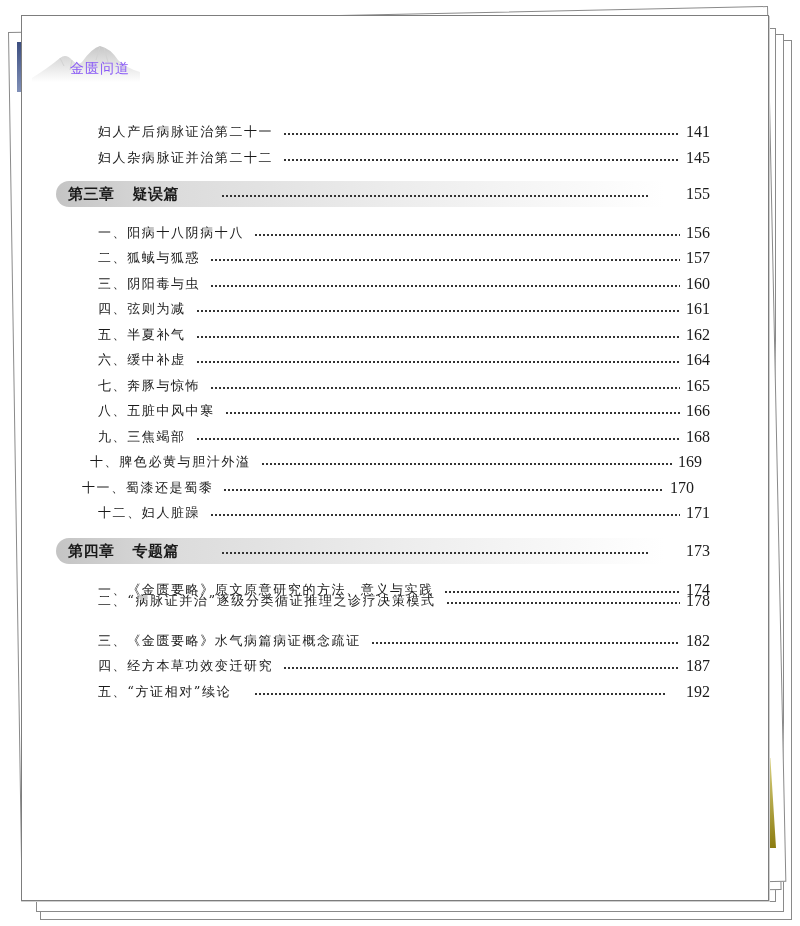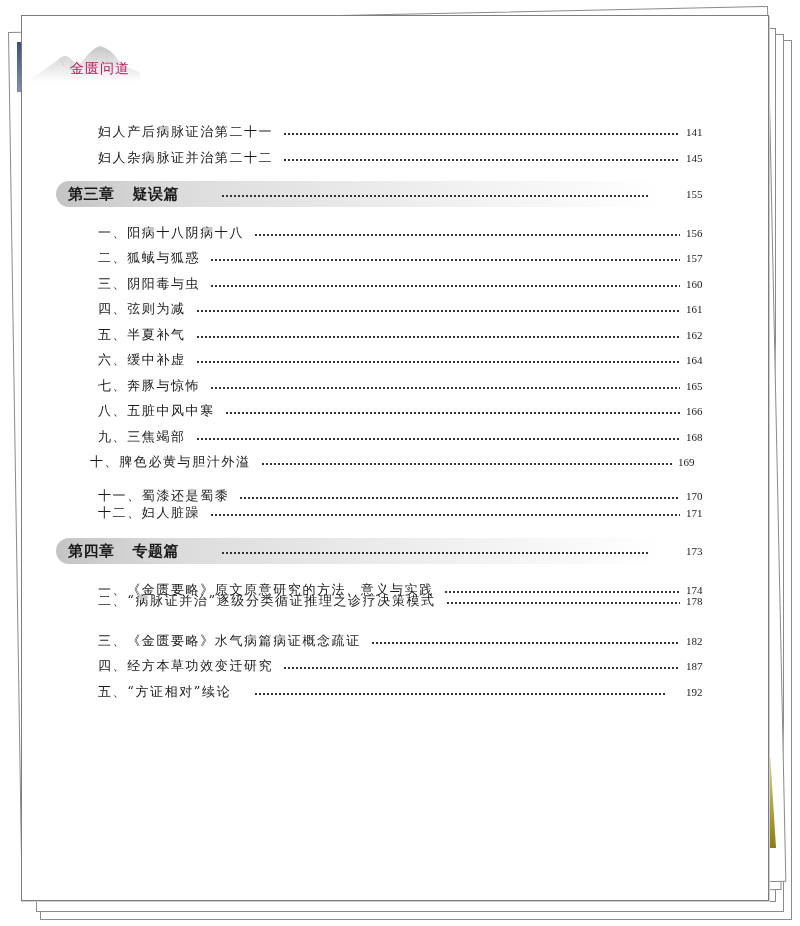--- a/index.html
+++ b/index.html
@@ -18,35 +18,35 @@
   .spine-blue { position:absolute; left:17px; top:42px; width:4px; height:50px; background:linear-gradient(#3c4e80,#8090b8); }
   .spine-gold { position:absolute; left:768px; top:758px; width:8px; height:90px;
     background:linear-gradient(#d8d080,#8c7c10); clip-path:polygon(0 0,30% 0,100% 100%,0 100%); }
   .page {
     position:absolute; left:21px; top:15px; width:748px; height:886px;
     background:#fff; border:1px solid #7d7d7d; box-sizing:border-box;
     box-shadow: 1px 1px 0 #cfcfcf;
   }
   .header-logo { position:absolute; left:8px; top:22px; width:120px; height:45px; }
   .header-title {
-    position:absolute; left:48px; top:44px; font-size:14px; color:#be185d;
+    position:absolute; left:48px; top:44px; font-size:14px; color:#8b5cf6;
     font-family:Liberation Sans, sans-serif; letter-spacing:1px;
   }
   .toc-row {
     position:absolute; display:flex; align-items:center; height:20px;
     font-size:13px; letter-spacing:1.6px;
   }
   .toc-row .title { white-space:nowrap; }
   .toc-row .leader {
     flex:1; margin:0 6px 0 10px; height:2px;
     background-image:radial-gradient(circle, #333 0.9px, transparent 1.1px);
     background-size:4px 2px; background-repeat:repeat-x; position:relative; top:2px;
   }
   .toc-row .page-num {
-    font-family:"Liberation Serif","DejaVu Serif",serif; font-size:11px; letter-spacing:0;
+    font-family:"Liberation Serif","DejaVu Serif",serif; font-size:16px; letter-spacing:0;
     width:24px; text-align:left;
   }
   .chapter-bar {
     position:absolute; left:34px; width:608px; height:26px; border-radius:13px 0 0 13px;
     background:linear-gradient(to right,#c4c4c4 0%,#dcdcdc 20%,#ececec 55%,#ffffff 100%);
   }
   .chapter-row { font-size:15px; font-weight:bold; letter-spacing:0.5px;gap:32px; }
   .chapter-row .title .gap { display:inline-block; width:18px; }
 </style>
 </head>
@@ -137,21 +137,21 @@
   <div class="toc-row" style="left:76px; top:411px; width:612px;">
       <span class="title">九、三焦竭部</span>
       <span class="leader"></span>
       <span class="page-num">168</span>
     </div>
   <div class="toc-row" style="left:68px; top:436px; width:612px;">
       <span class="title">十、脾色必黄与胆汁外溢</span>
       <span class="leader"></span>
       <span class="page-num">169</span>
     </div>
-  <div class="toc-row" style="left:76px; top:462px; width:612px;margin-top:8px;">
+  <div class="toc-row" style="left:60px; top:462px; width:612px;">
       <span class="title">十一、蜀漆还是蜀黍</span>
       <span class="leader"></span>
       <span class="page-num">170</span>
     </div>
   <div class="toc-row" style="left:76px; top:487px; width:612px;">
       <span class="title">十二、妇人脏躁</span>
       <span class="leader"></span>
       <span class="page-num">171</span>
     </div>
 

